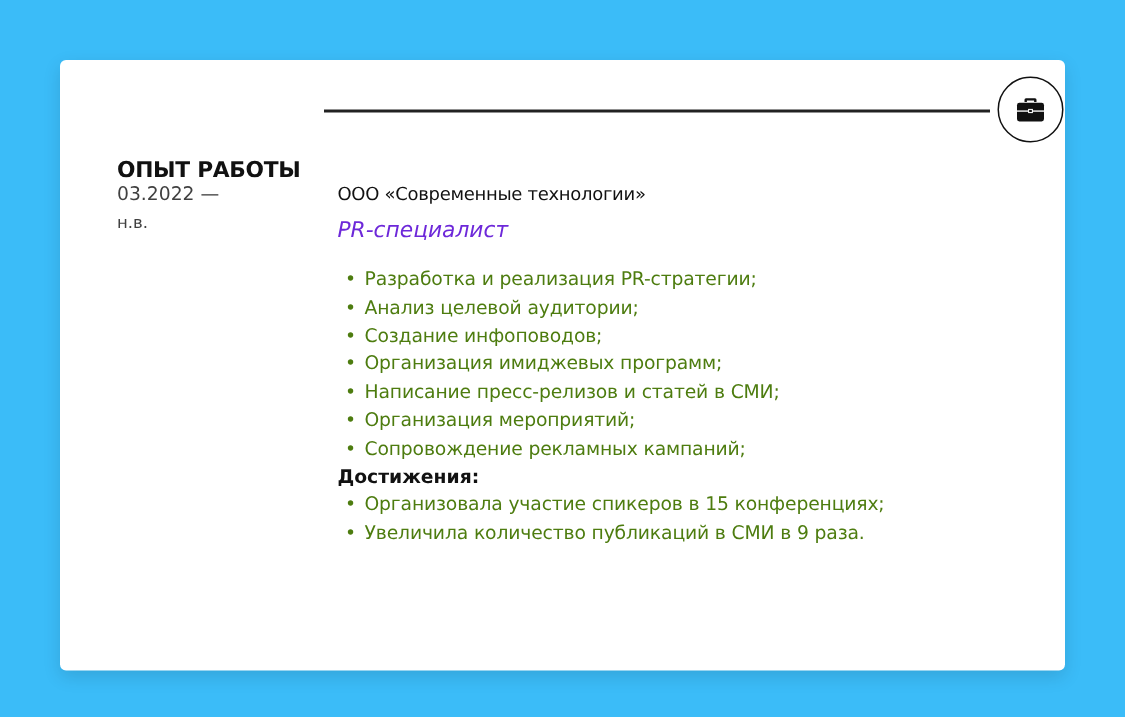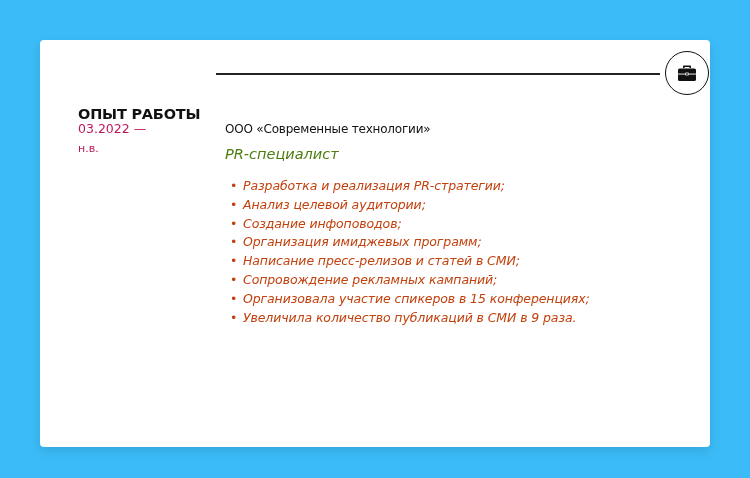--- a/index.html
+++ b/index.html
@@ -14,28 +14,28 @@
   .header { position:absolute; left:38px; top:24px; width:598px; height:48px; }
   .section-title {
     position:absolute; left:0; top:0; line-height:20px; font-size:14.5px; font-weight:bold; letter-spacing:-0.2px;margin-top:40px;
   }
   .rule { position:absolute; left:138px; top:9px; width:444px; height:1.5px; background:#222; }
   .icon-circle {
     position:absolute; left:587px; top:-13px; width:44px; height:44px;
     border:1.5px solid #111; border-radius:50%; box-sizing:border-box;
     display:flex; align-items:center; justify-content:center;
   }
-  .period { position:absolute; left:38px; top:79px; font-size:12.5px; line-height:20px; color:#be185d; }
+  .period { position:absolute; left:38px; top:79px; font-size:12.5px; line-height:20px; color:#404040; }
   .period .to { font-size:11px; }
   .content { position:absolute; left:185px; top:78px; width:460px; }
   .company { font-size:12px; font-weight:normal; line-height:22px; letter-spacing:-0.2px; }
-  .position { font-size:14.5px; font-style:italic; line-height:22px; margin-top:3px; color:#4d7c0f; }
+  .position { font-size:14.5px; font-style:italic; line-height:22px; margin-top:3px; color:#6d28d9; }
   ul { list-style:none; margin:0; padding:0; }
   ul.duties { margin-top:12px; }
-  li { font-size:12.5px; line-height:18.8px; padding-left:18px; position:relative; color:#c2410c; letter-spacing:-0.1px;font-style:italic; }
+  li { font-size:12.5px; line-height:18.8px; padding-left:18px; position:relative; color:#4d7c0f; letter-spacing:-0.1px; }
   li::before { content:"•"; position:absolute; left:5px; top:0; }
   .ach-title { font-size:12.5px; font-weight:bold; line-height:18.8px; }
 </style>
 </head>
 <body>
 
 <div class="card">
   <div class="header">
     <div class="section-title">ОПЫТ РАБОТЫ</div>
     <div class="rule"></div>
@@ -57,20 +57,22 @@
 
   <div class="content">
     <div class="company">ООО «Современные технологии»</div>
     <div class="position">PR-специалист</div>
     <ul class="duties">
       <li>Разработка и реализация PR-стратегии;</li>
       <li>Анализ целевой аудитории;</li>
       <li>Создание инфоповодов;</li>
       <li>Организация имиджевых программ;</li>
       <li>Написание пресс-релизов и статей в СМИ;</li>
+      <li>Организация мероприятий;</li>
       <li>Сопровождение рекламных кампаний;</li>
     </ul>
+    <div class="ach-title">Достижения:</div>
     <ul class="achievements">
       <li>Организовала участие спикеров в 15 конференциях;</li>
       <li>Увеличила количество публикаций в СМИ в 9 раза.</li>
     </ul>
   </div>
 </div>
 
 </body></html>

